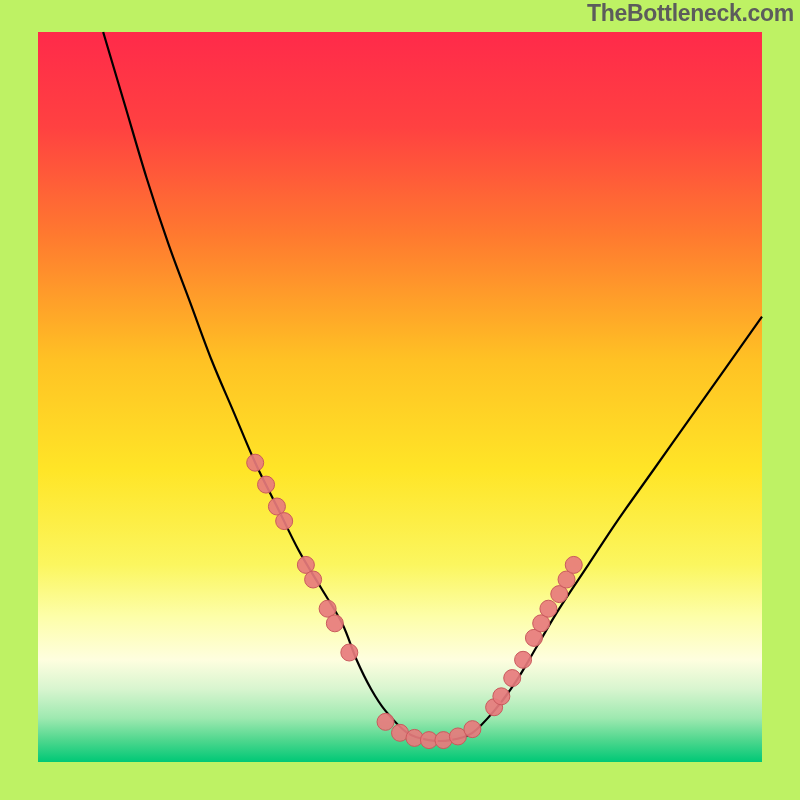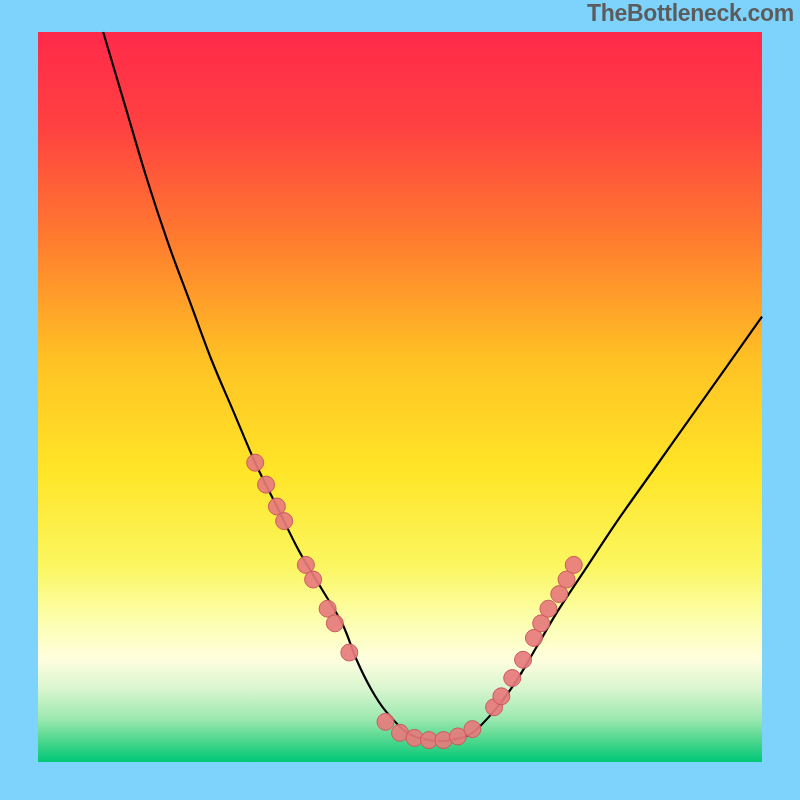--- a/index.html
+++ b/index.html
@@ -6,21 +6,21 @@
     margin: 0;
     padding: 0;
     width: 800px;
     height: 800px;
     overflow: hidden;
     font-family: Arial, Helvetica, sans-serif;
   }
   .frame {
     width: 800px;
     height: 800px;
-    background: #7dd3fc;
+    background: #bef264;
     position: relative;
   }
   .watermark {
     position: absolute;
     top: 0;
     right: 6px;
     color: #5c5c5c;
     font-size: 23px;
     font-weight: 600;
     z-index: 50;

